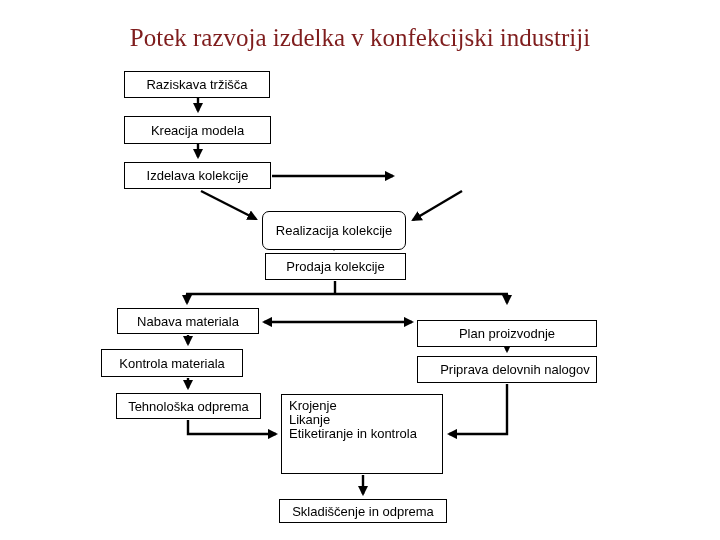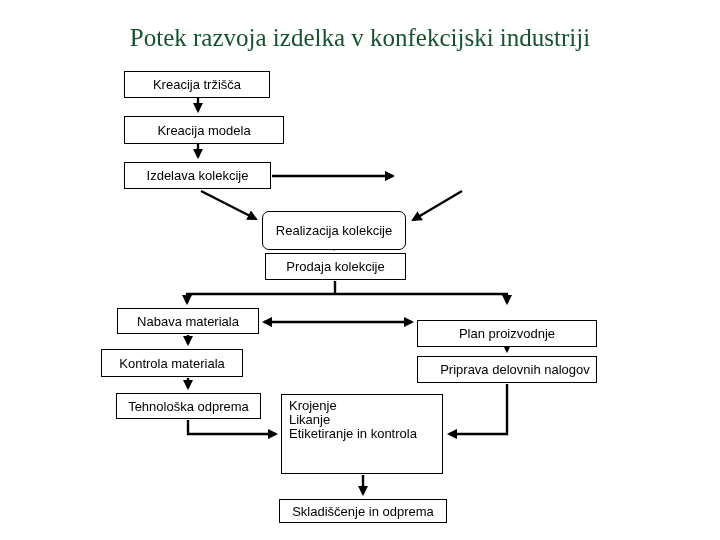--- a/index.html
+++ b/index.html
@@ -16,21 +16,21 @@
     font-family: "Liberation Sans", sans-serif;
   }
   .title {
     position: absolute;
     left: 0;
     top: 24px;
     width: 720px;
     text-align: center;
     font-family: "Liberation Serif", serif;
     font-size: 25px;
-    color: #14532d;
+    color: #7f1d1d;
     white-space: nowrap;
   }
   .connectors {
     position: absolute;
     left: 0;
     top: 0;
   }
   .node {
     position: absolute;
     box-sizing: border-box;
@@ -78,24 +78,24 @@
     <path d="M264 322 H412" marker-start="url(#ah)" marker-end="url(#ah)"></path>
     <path d="M188 335 V344" marker-end="url(#ah)"></path>
     <path d="M507 335 V351" marker-end="url(#ah)"></path>
     <path d="M188 378 V388" marker-end="url(#ah)"></path>
     <path d="M188 420 L188 434 L276 434" marker-end="url(#ah)"></path>
     <path d="M507 384 L507 434 L449 434" marker-end="url(#ah)"></path>
     <path d="M363 475 V494" marker-end="url(#ah)"></path>
   </svg>
 
   <div class="node" style="left:124px; top:71px; width:146px; height:27px;">
-    <span>Kreacija tržišča</span>
+    <span>Raziskava tržišča</span>
   </div>
 
-  <div class="node" style="left:124px; top:116px; width:160px; height:28px;">
+  <div class="node" style="left:124px; top:116px; width:147px; height:28px;">
     <span>Kreacija modela</span>
   </div>
 
   <div class="node" style="left:124px; top:162px; width:147px; height:27px;text-align:center;">
     <span>Izdelava kolekcije</span>
   </div>
 
 
   <div class="node" style="left:262px; top:211px; width:144px; height:39px;border-radius:7px;">
     <span>Realizacija kolekcije</span>

